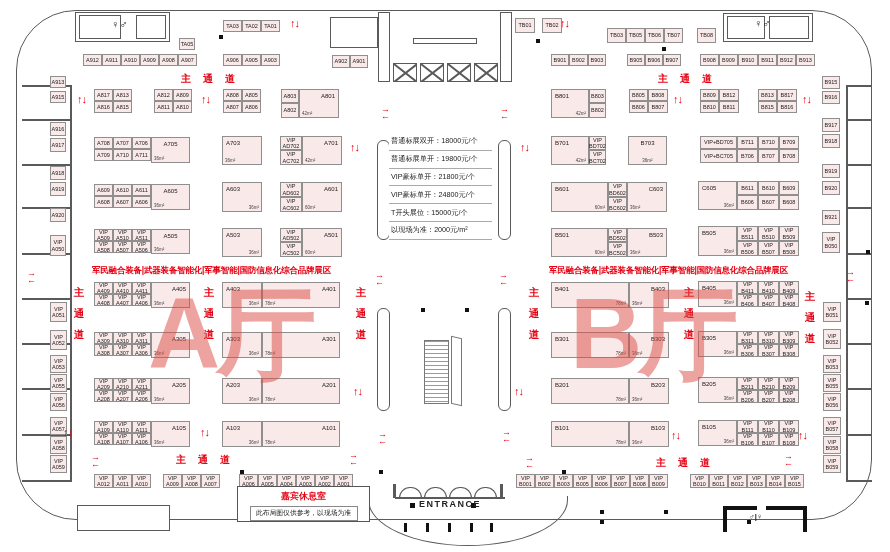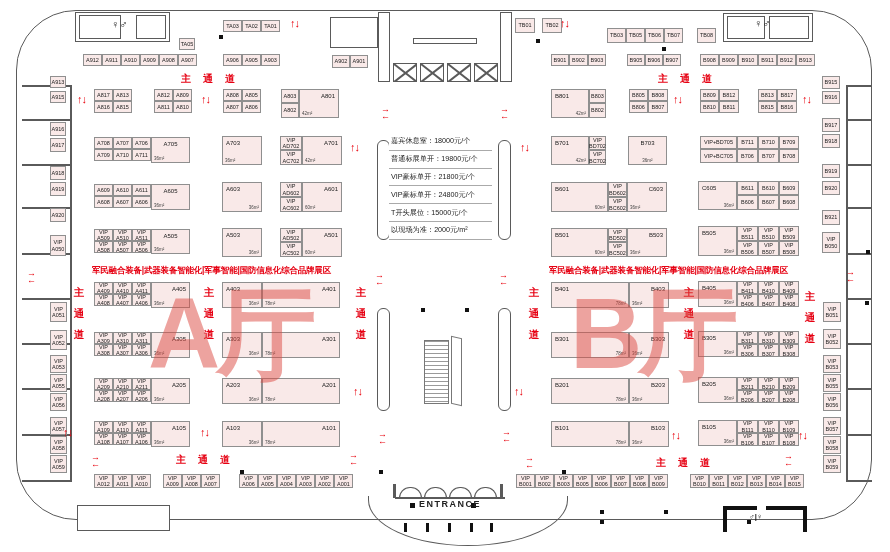--- a/index.html
+++ b/index.html
@@ -47,28 +47,32 @@
 </style>
 </head>
 <body>
 
 <div id="plan">
 
   <div class="bigtxt" id="hall-a">A厅</div>
   <div class="bigtxt" id="hall-b">B厅</div>
 
   <div id="pricing">
-  <div class="price-row">嘉宾休息室：18000元/个</div>
+  <div class="price-row">普通标展双开：18000元/个</div>
       <div class="price-row">普通标展单开：19800元/个</div>
       <div class="price-row">VIP豪标单开：21800元/个</div>
       <div class="price-row">VIP豪标单开：24800元/个</div>
       <div class="price-row">T开头展位：15000元/个</div>
       <div class="price-row">以现场为准：2000元/m²</div>
     </div>
 
+  <div id="lounge">
+    <div class="t">嘉宾休息室</div>
+    <div class="d">此布局图仅供参考，以现场为准</div>
+  </div>
 
   <div id="entrance">ENTRANCE</div>
 
   <div class="wc" style="left:111px;top:18px;font-size:11px">♀♂</div>
   <div class="wc" style="left:754px;top:17px;font-size:11px">♀♂</div>
   <div class="wc" style="left:749px;top:512px;font-size:7.5px">♂|♀</div>
 
   <div id="esc">
       <div class="rails"></div>
       <div class="side"></div>

